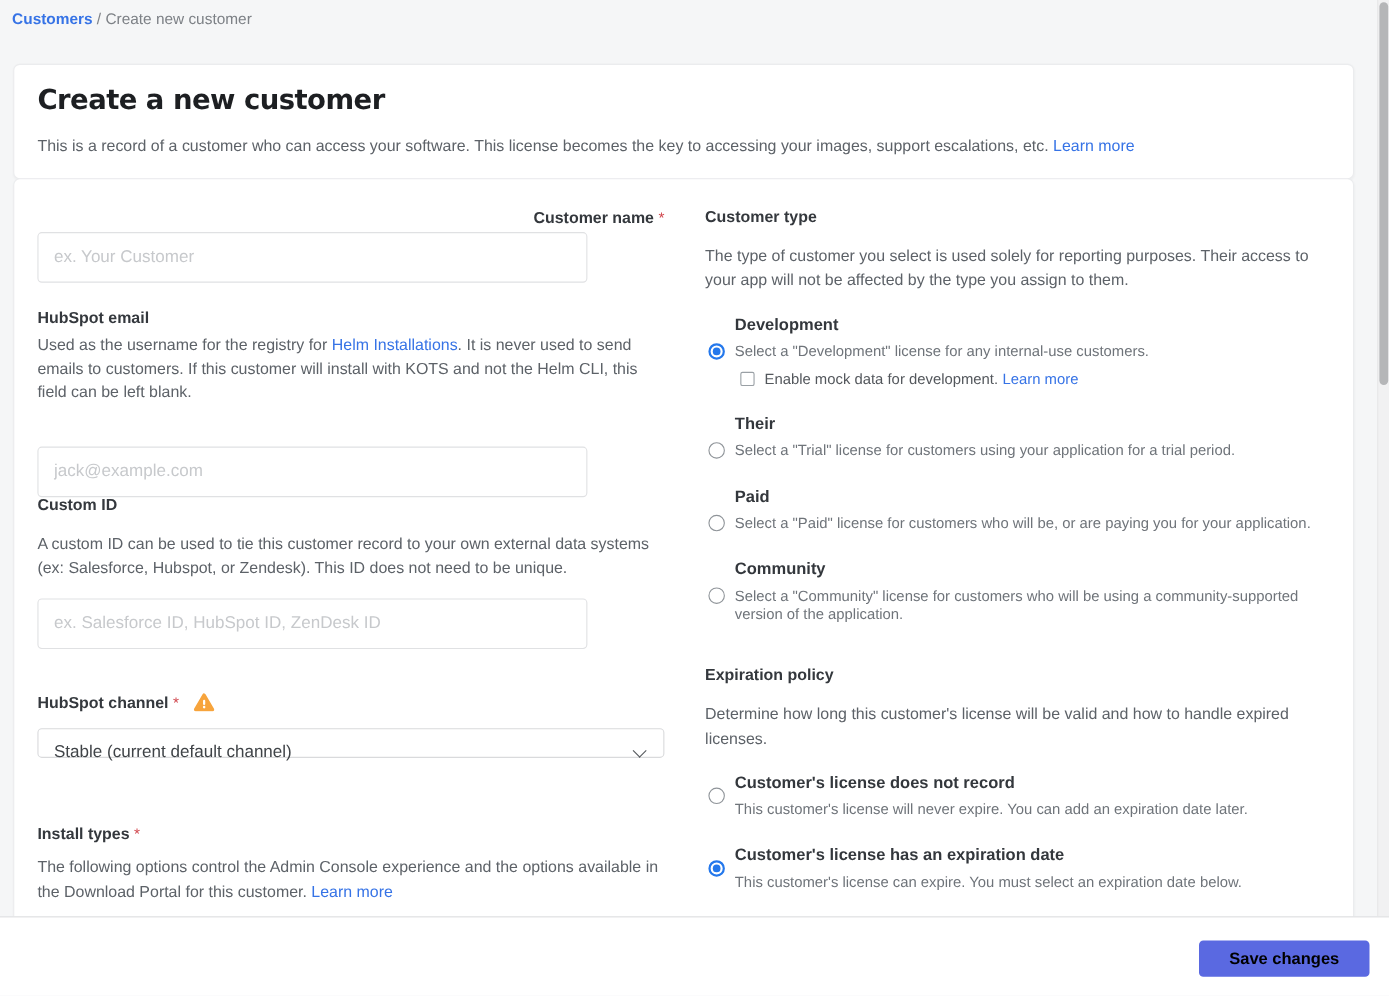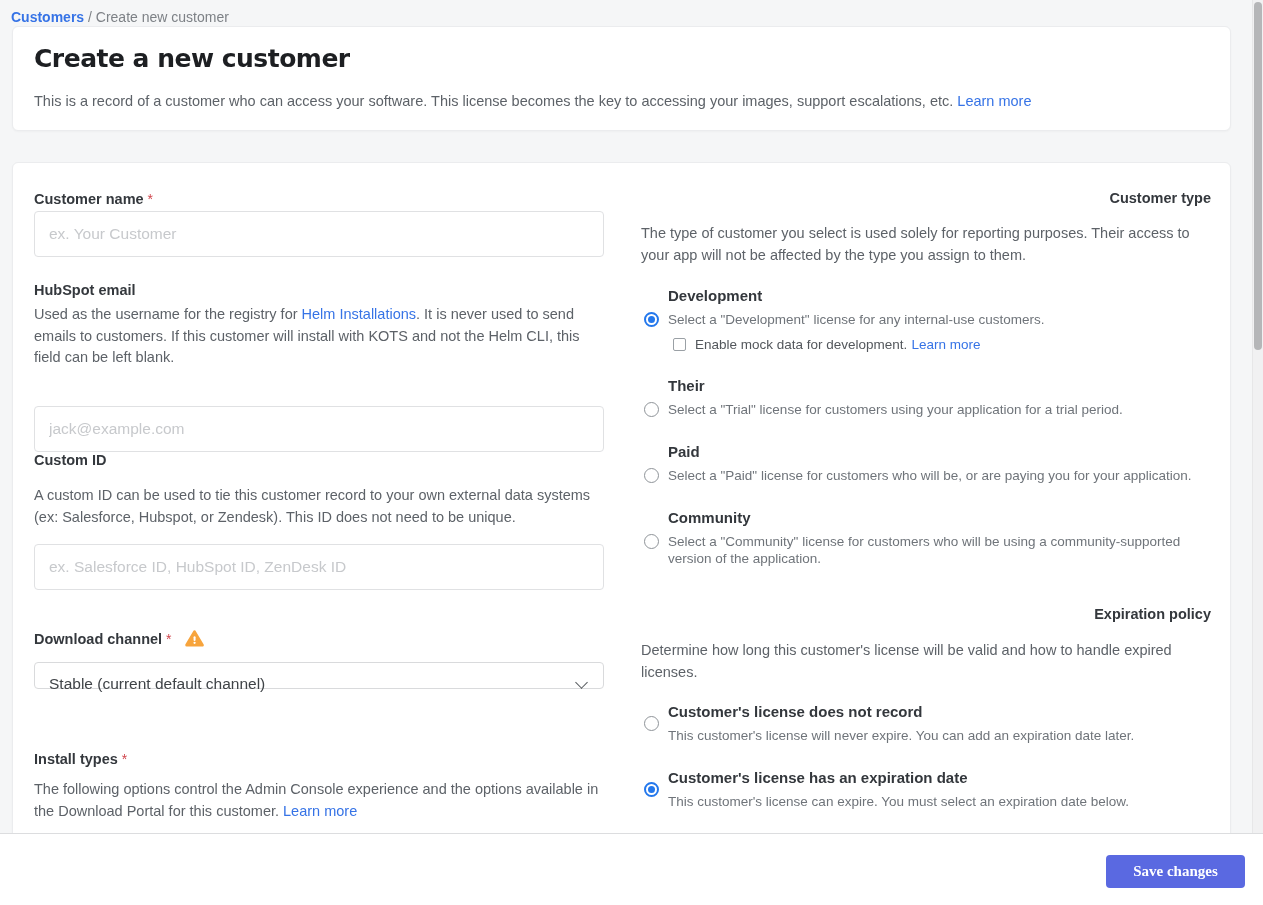--- a/index.html
+++ b/index.html
@@ -18,21 +18,21 @@
   
   .breadcrumb { position:absolute; left:11px; top:9px; font-size:14px; color:#7d8186; }
   .breadcrumb .crumb-link { color:#3673e6; font-weight:600; }
 
   
   .card {
     position:absolute; left:12px; width:1219px;
     background:#fff; border:1px solid #ebecee; border-radius:6px;
     box-shadow:0 1px 2px rgba(0,0,0,0.03);
   }
-  .header-card { top:26px; height:105px; }
+  .header-card { top:58px; height:105px; }
   .form-card { top:162px; height:720px; }
 
   .page-title {
     position:absolute; left:21px; top:17px;
     font-family:"DejaVu Sans", sans-serif;
     font-size:25px; font-weight:700; letter-spacing:-0.5px; color:#1d1f22;
   }
   .page-sub {
     position:absolute; left:21px; top:64px;
     font-size:14.5px; color:#5d6268; line-height:21px;
@@ -41,21 +41,21 @@
   
   .col-left  { position:absolute; left:21px;  top:0; width:570px; height:100%; }
   .col-right { position:absolute; left:628px; top:0; width:570px; height:100%; }
   .abs { position:absolute; left:0; right:0; }
 
   .field-label { font-size:14.5px; font-weight:600; color:#34383d; }
   .required { color:#d0454c; margin-left:4px; font-size:14px; }
   .desc { font-size:14.5px; color:#5d6268; line-height:21.5px; }
 
   .text-input {
-    width:570px; height:46px;
+    width:500px; height:46px;
     border:1px solid #e0e1e3; border-radius:4px; background:#fff;
     padding:0 14px; font-size:15.5px; color:#4c1d95;
     font-family:"Liberation Sans", sans-serif;
     outline:none;
   }
   .text-input::placeholder { color:#c7c9cc; opacity:1; }
 
   .select-box {
     position:relative; width:570px; height:27px;
     border:1px solid #d9dadc; border-radius:4px; background:#fff;
@@ -85,33 +85,33 @@
     content:""; position:absolute; left:50%; top:50%; width:7px; height:7px;
     margin:-3.5px 0 0 -3.5px; border-radius:50%; background:#2478ec;
   }
   .checkbox-row { margin-top:9px; padding-left:5px; display:flex; align-items:center; font-size:13.5px; color:#53575c; }
   .checkbox {
     width:13px; height:13px; border:1px solid #9aa0a5; border-radius:2px;
     background:#fff; margin-right:9px; flex:0 0 auto; cursor:pointer;
   }
   .checkbox-row .link { margin-left:4px; }
 
-  .section-label { font-size:14.5px; font-weight:600; color:#34383d;text-align:right; }
+  .section-label { font-size:14.5px; font-weight:600; color:#34383d; }
 
   
   .footer {
     position:absolute; left:0; top:833px; width:1263px; height:72px;
     background:#fff; border-top:1px solid #dcdddf; z-index:20;
   }
   .save-btn {
     position:absolute; right:18px; top:21px;
-    width:139px; height:33px;
+    width:155px; height:33px;
     background:#5a69e1; border:none; border-radius:4px;
-    color:#ffffff; font-size:15px; font-weight:700;
-    font-family:Liberation Serif, serif; cursor:pointer;
+    color:#000000; font-size:15px; font-weight:700;
+    font-family:Liberation Sans, sans-serif; cursor:pointer;
   }
 
   
   .scrollbar-track {
     position:absolute; right:0; top:0; width:11px; height:833px;
     background:#f1f1f2; border-left:1px solid #e7e7e8; z-index:10;
   }
   .scrollbar-thumb {
     position:absolute; left:1px; top:2px; width:8px; height:348px;
     background:#b5b6b8; border-radius:4px;
@@ -131,37 +131,37 @@
   <div class="page-sub">
     <span>This is a record of a customer who can access your software. This license becomes the key to accessing your images, support escalations, etc.</span>
     <a class="link">Learn more</a>
   </div>
 </div>
 
 <div class="card form-card">
 
   <div class="col-left">
 
-    <div class="abs" style="top:27px;">
+    <div class="abs" style="top:27px;text-align:right;">
       <span class="field-label">Customer name</span><span class="required">*</span>
     </div>
     <input class="text-input abs" style="top: 48px;" type="text" placeholder="ex. Your Customer">
 
     <div class="abs field-label" style="top:119px;">HubSpot email</div>
     <div class="abs desc" style="top:141px;">
       <span>Used as the username for the registry for </span><a class="link">Helm Installations</a><span>. It is never used to send emails to customers. If this customer will install with KOTS and not the Helm CLI, this field can be left blank.</span>
     </div>
     <input class="text-input abs" style="top: 219px; margin-top: 24px;" type="text" placeholder="jack@example.com">
 
     <div class="abs field-label" style="top:289px;">Custom ID</div>
     <div class="abs desc" style="top:322px;">A custom ID can be used to tie this customer record to your own external data systems (ex: Salesforce, Hubspot, or Zendesk). This ID does not need to be unique.</div>
     <input class="text-input abs" style="top: 381px;" type="text" placeholder="ex. Salesforce ID, HubSpot ID, ZenDesk ID">
 
     <div class="abs" style="top:467px;">
-      <span class="field-label">Download channel</span><span class="required">*</span>
+      <span class="field-label">HubSpot channel</span><span class="required">*</span>
       <span class="warning-icon">
         <svg width="19" height="17" viewBox="0 0 24 22">
           <path d="M12 2.5 L22 19.5 H2 Z" fill="#f7a43c" stroke="#f7a43c" stroke-width="4" stroke-linejoin="round"></path>
           <rect x="10.8" y="8" width="2.6" height="6.2" rx="1.3" fill="#fff"></rect>
           <circle cx="12.1" cy="16.6" r="1.5" fill="#fff"></circle>
         </svg>
       </span>
     </div>
     <div class="select-box abs" style="top:499px;">
       <span>Stable (current default channel)</span>

